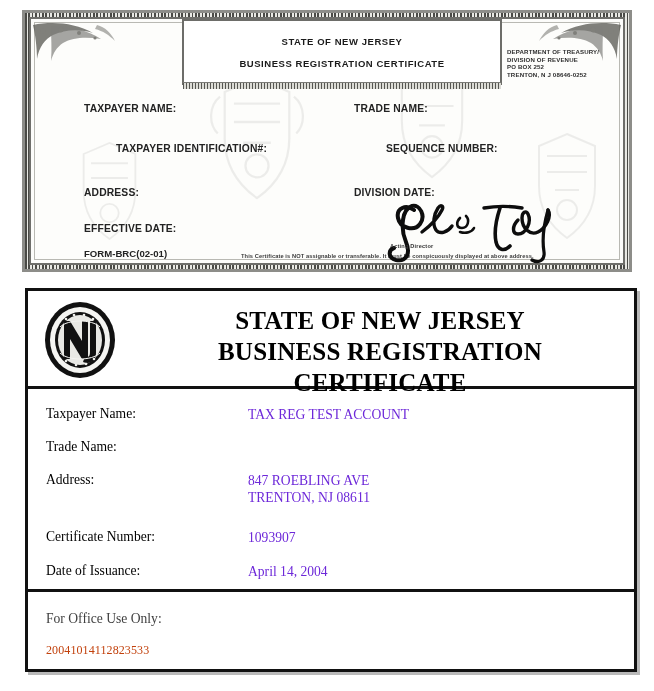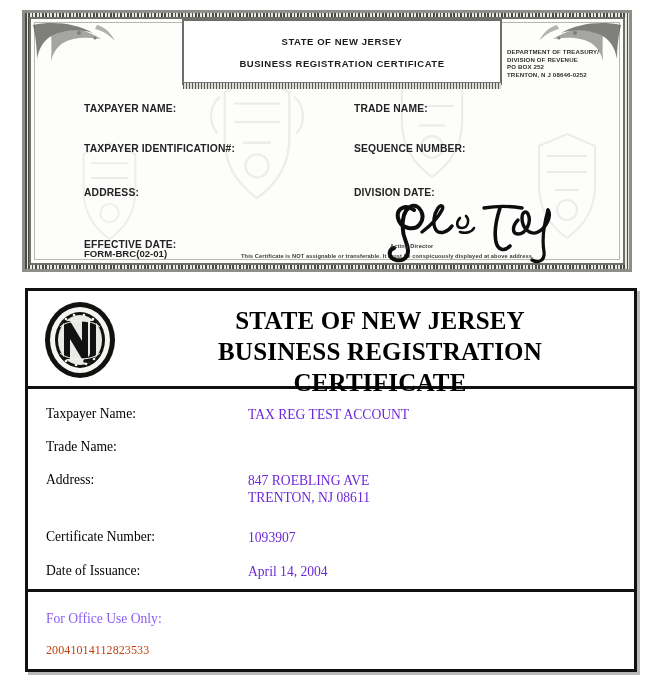--- a/index.html
+++ b/index.html
@@ -122,23 +122,23 @@
     font-family: "Liberation Sans", sans-serif;
     font-size: 10.3px;
     font-weight: 600;
     color: #232323;
     letter-spacing: .15px;
     white-space: nowrap;
   }
   .col-left  { left: 62px; }
   .col-right { left: 332px; }
   .row1 { top: 93px; }
-  .row2 { top: 133px; }
+  .row2 { top: 133px; margin-left: 32px; }
   .row3 { top: 177px; }
-  .row4 { top: 229px; }
+  .row4 { top: 213px; }
 
   #form-code {
     position: absolute;
     left: 62px;
     top: 238px;
     z-index: 5;
     font-family: "Liberation Sans", sans-serif;
     font-size: 9.6px;
     font-weight: 600;
     color: #232323;
@@ -255,21 +255,21 @@
   #printed-footer {
     position: relative;
     height: 72px;
   }
   #office-use-label {
     position: absolute;
     left: 18px;
     top: 19px;
     font-family: "Liberation Serif", serif;
     font-size: 13.6px;
-    color: #8b5cf6;
+    color: #404040;
   }
   #tracking-number {
     position: absolute;
     left: 18px;
     top: 51px;
     font-family: "Liberation Serif", serif;
     font-size: 12px;
     color: #c2410c;
     letter-spacing: .1px;
   }

